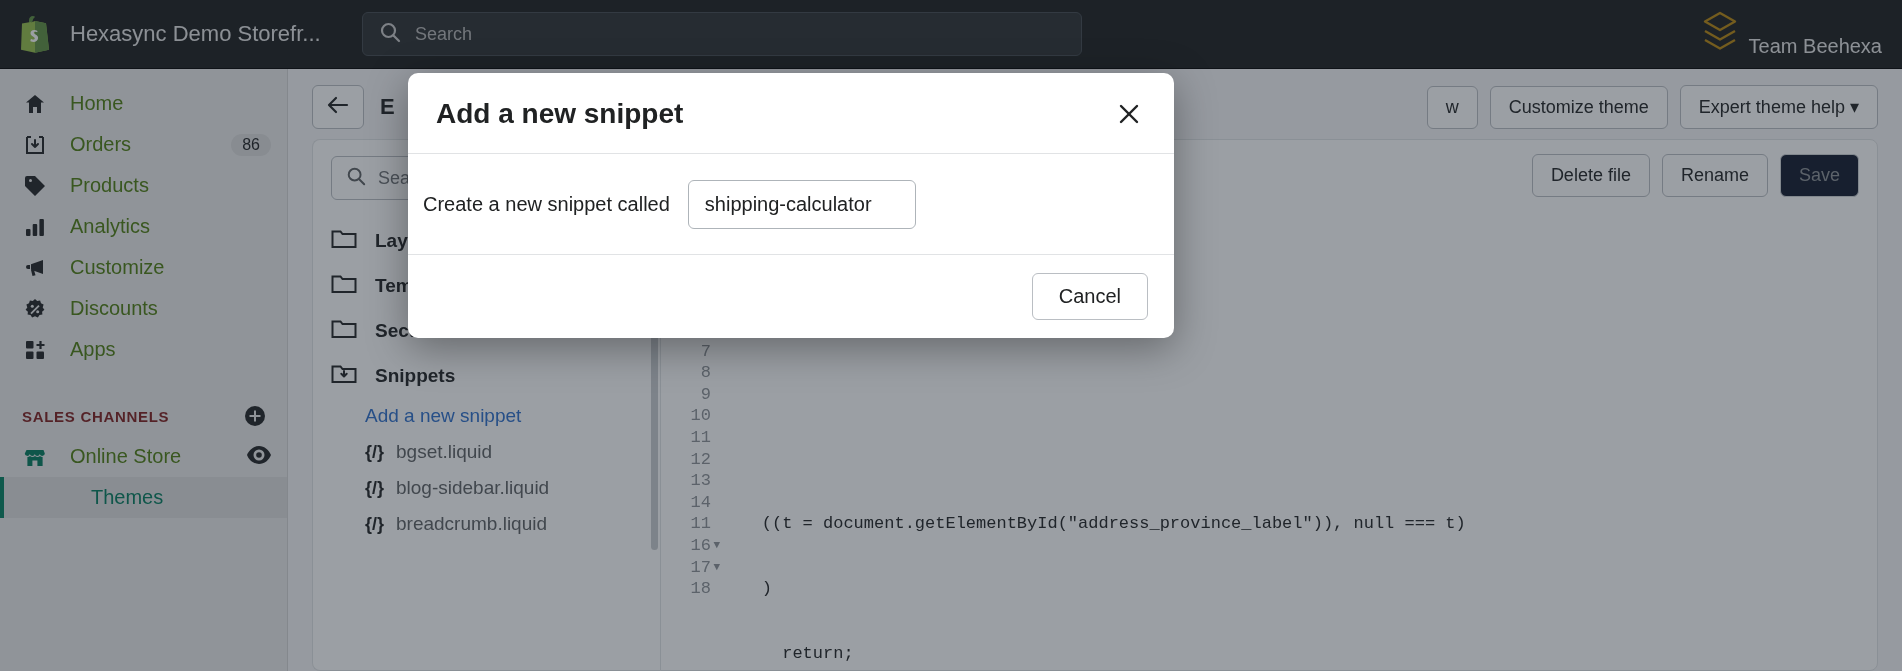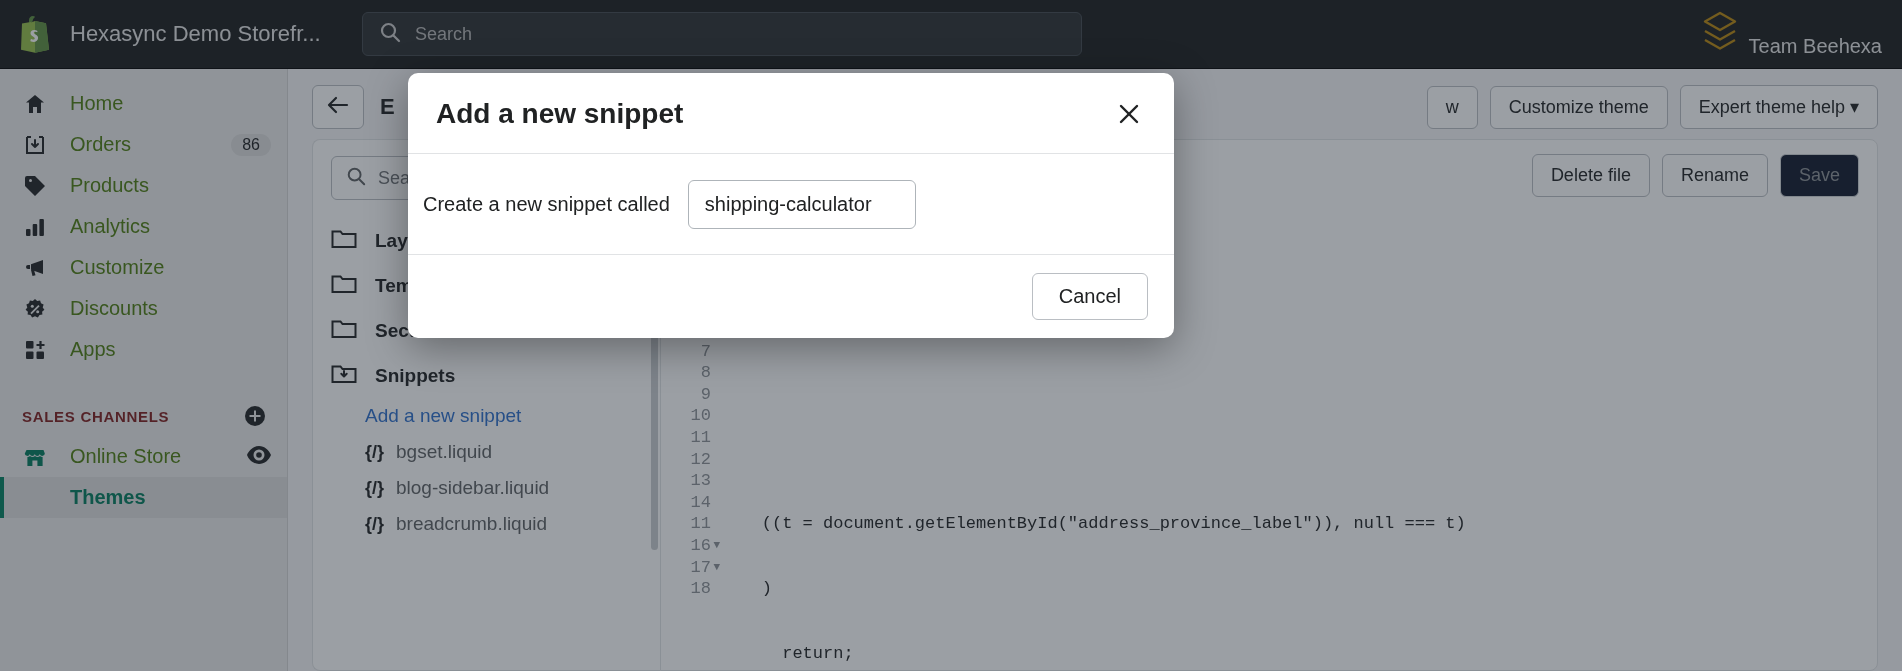--- a/index.html
+++ b/index.html
@@ -53,21 +53,21 @@
   }
   .section-head {
     display: flex; align-items: center; justify-content: space-between;
     padding: 0 20px 0 22px; height: 40px; margin-top: 26px;
   }
   .section-title { font-size: 15px; letter-spacing: 0.7px; color: #7f1d1d; font-weight: 600; }
   .plus-circle { width: 24px; height: 24px; position: relative; }
   .nav-item.active-child {
     background: #dedede; border-left: 4px solid #008060; padding-left: 18px;
   }
-  .nav-item.active-child .nav-label { color: #007b5c; font-weight: 700; }
+  .nav-item.active-child .nav-label { color: #007b5c; font-weight: 400; margin-left: 21px; }
 
   
   .main {
     position: absolute; top: 69px; left: 288px; right: 0; bottom: 0;
     background: #f6f6f7; overflow: hidden;
   }
   .main-header { display: flex; align-items: center; padding: 16px 24px 10px 24px; gap: 16px; }
   .back-btn {
     width: 52px; height: 44px; border: 1px solid #babec3; border-radius: 6px;
     background: #fff; display: flex; align-items: center; justify-content: center;

